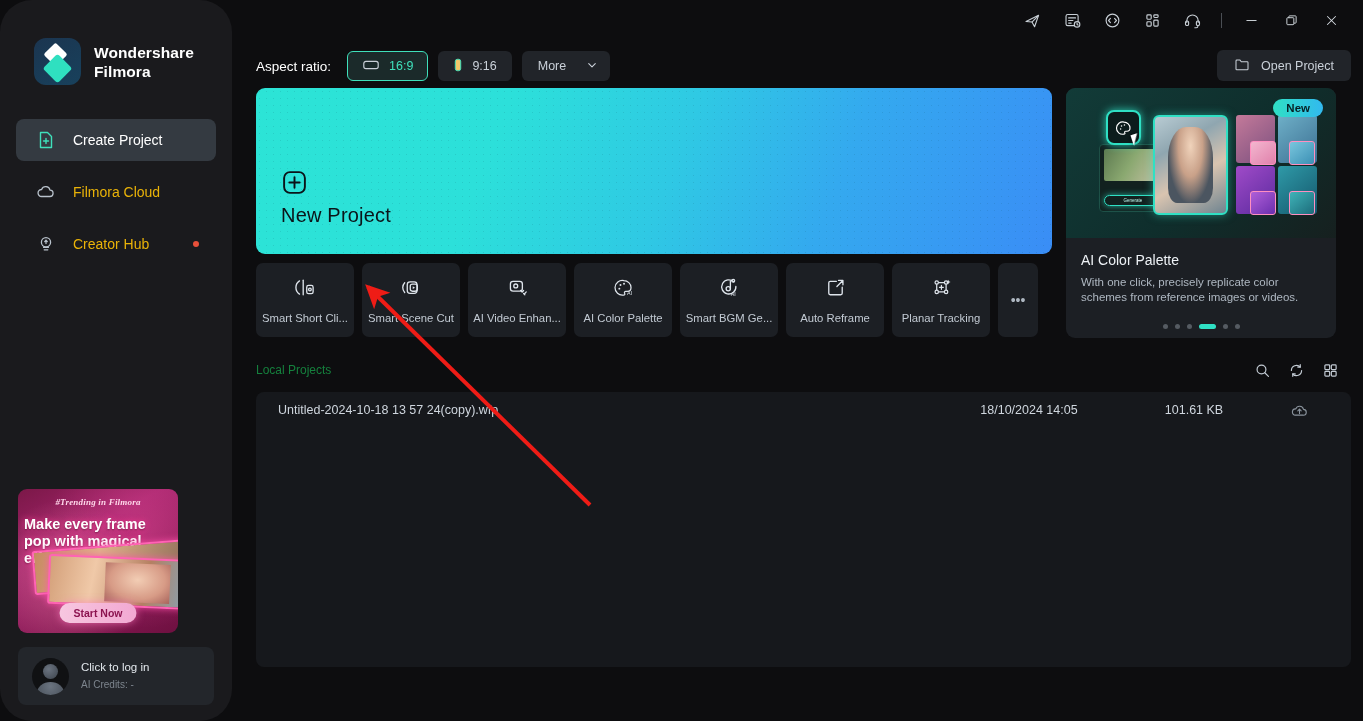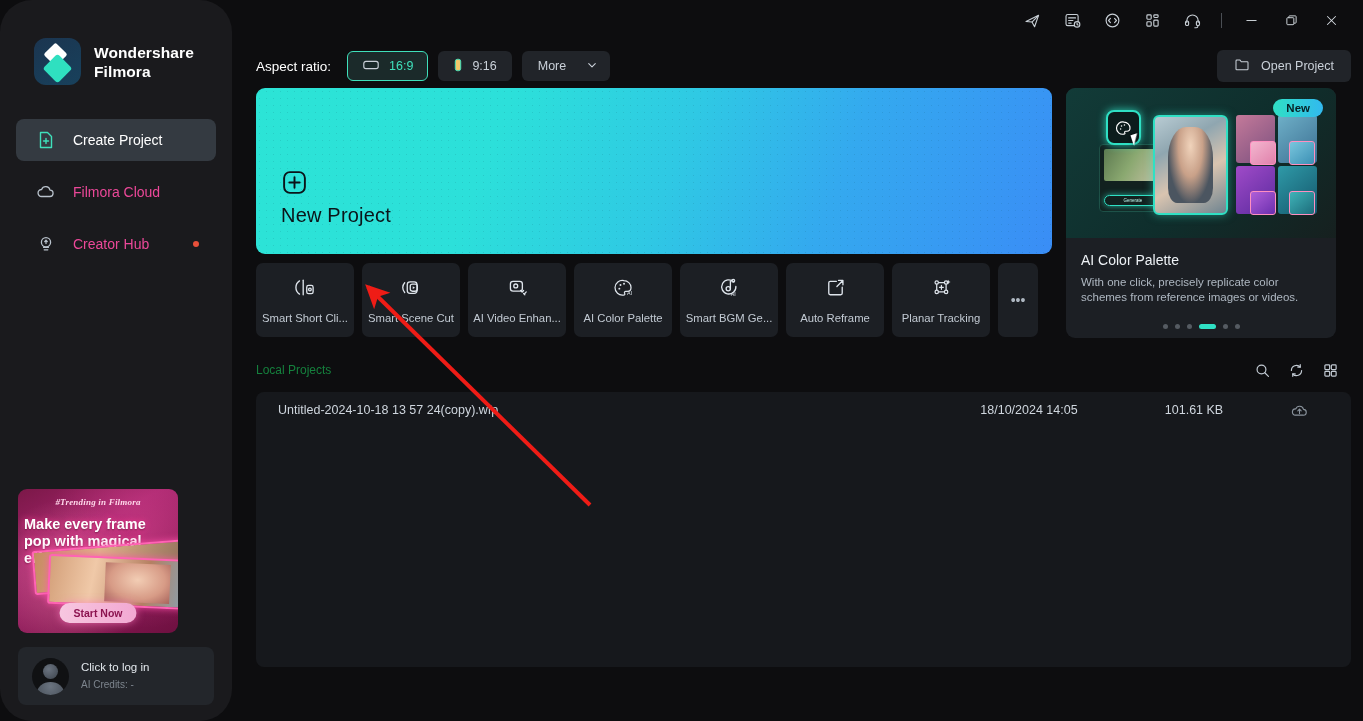--- a/index.html
+++ b/index.html
@@ -52,21 +52,21 @@
     color: #fff; font-size: 15.5px; font-weight: bold;
     line-height: 19px; letter-spacing: .1px;
   }
 
   .nav { margin-top: 34px; padding: 0 16px; }
   .nav-item {
     display: flex; align-items: center;
     height: 42px; border-radius: 8px;
     padding-left: 20px; gap: 17px;
     margin-bottom: 10px;
-    color: #ec4899; font-size: 14px;
+    color: #eab308; font-size: 14px;
     position: relative;
     cursor: pointer;
   }
   .nav-item.active { background: #343a41; color: #ffffff; }
   .nav-icon { width: 20px; height: 20px; flex: 0 0 20px; display:block; }
   .dot-badge {
     position: absolute; right: 17px; top: 18px;
     width: 6px; height: 6px; border-radius: 50%;
     background: #e8503a;
   }
@@ -189,23 +189,23 @@
     height: 30px; border-radius: 6px; background: #212429;
     display: flex; align-items: center; gap: 9px;
     padding: 0 14px; margin-right: 10px;
     color: #c9d0d8; font-size: 12.5px; cursor: pointer;
     border: 1px solid transparent;
   }
   .ar-btn.sel { border-color: #3fe0bb; color: #3fe0bb; background: #1b2a2a; }
   .ar-btn.more { padding: 0 11px 0 15px; gap: 20px; }
   .open-project {
     position: absolute; right: 12px; top: 6px;
-    height: 16px; border-radius: 6px; background: #212429;
+    height: 31px; border-radius: 6px; background: #212429;
     display: flex; align-items: center; gap: 11px;
-    padding: 16px 17px; color: #c9d0d8; font-size: 12.5px;
+    padding: 8px 17px; color: #c9d0d8; font-size: 12.5px;
     cursor: pointer;
   }
 
   
   .content { padding: 0 12px 0 24px; position: relative; }
   .row-top { display: flex; gap: 14px; }
 
   .hero-col { width: 796px; flex: 0 0 796px; }
   .hero {
     height: 166px; border-radius: 9px; position: relative;

